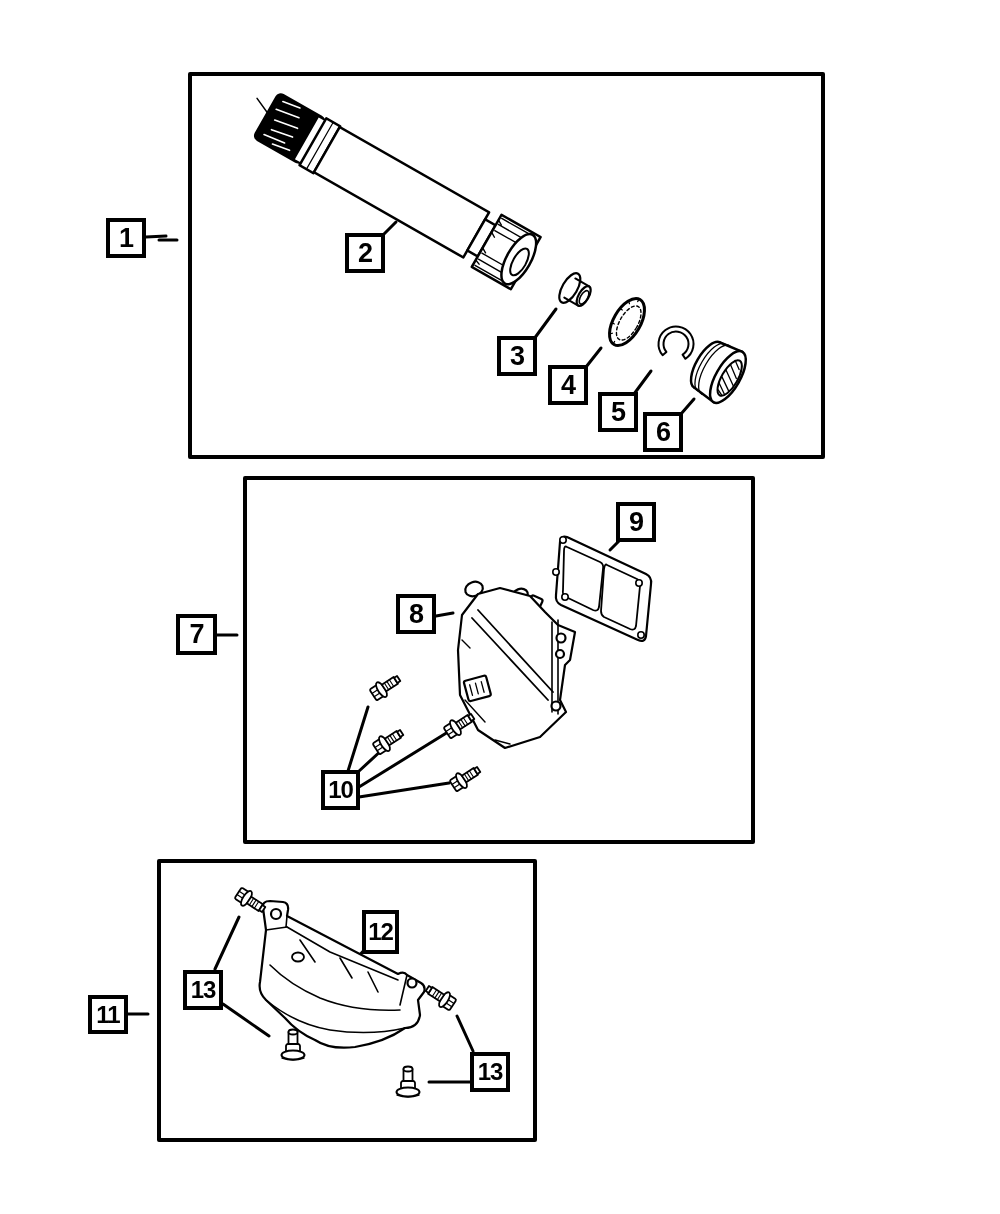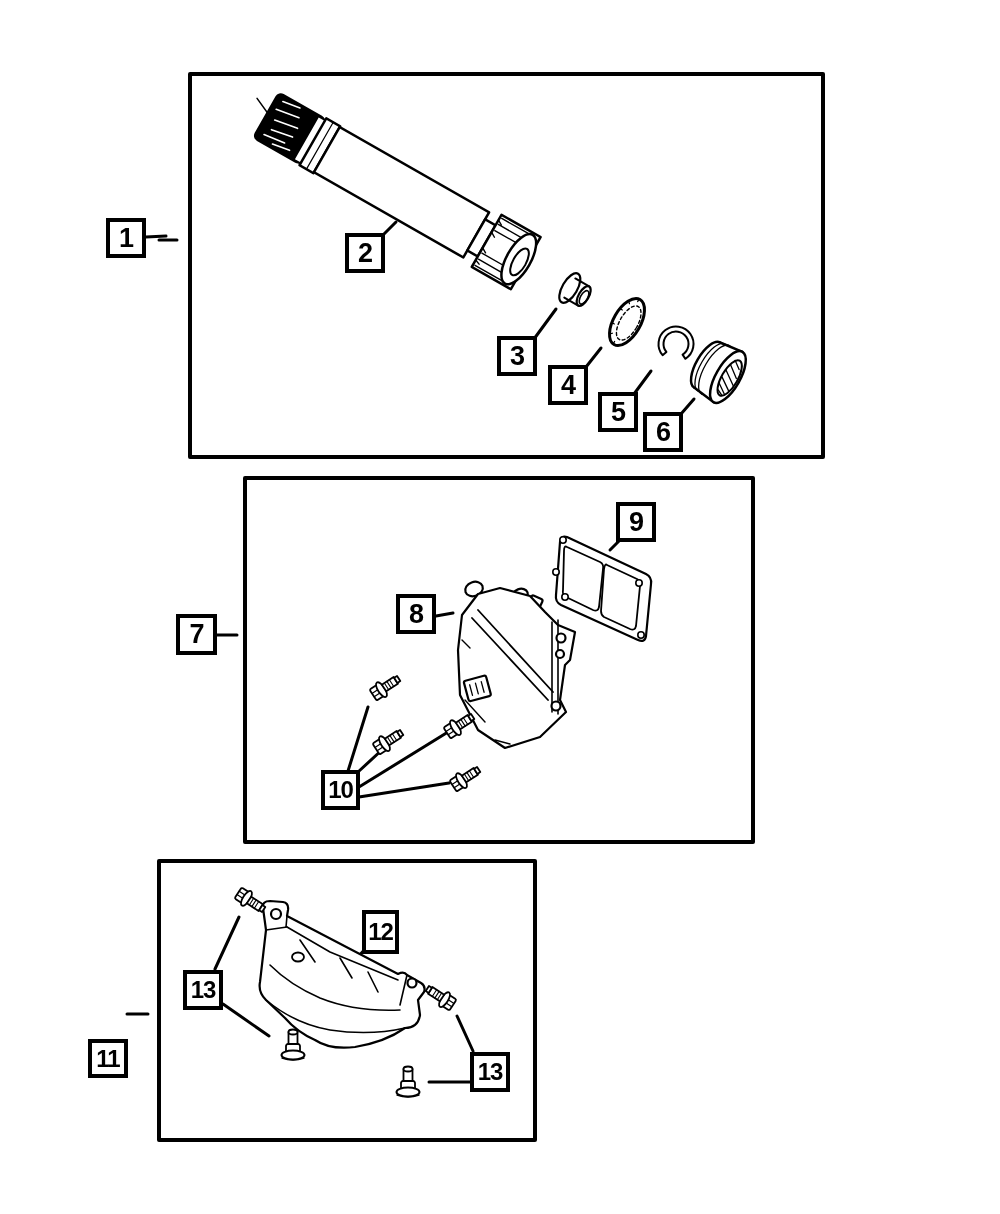--- a/index.html
+++ b/index.html
@@ -218,17 +218,17 @@
   <div class="callout" style="left:106px; top:218px;">1</div>
   <div class="callout" style="left:345px; top:233px;">2</div>
   <div class="callout" style="left:497px; top:336px;">3</div>
   <div class="callout" style="left:548px; top:365px;">4</div>
   <div class="callout" style="left:598px; top:392px;">5</div>
   <div class="callout" style="left:643px; top:412px;">6</div>
   <div class="callout" style="left:176px; top:614px; width:41px; height:41px;">7</div>
   <div class="callout" style="left:396px; top:594px;">8</div>
   <div class="callout" style="left:616px; top:502px;">9</div>
   <div class="callout two" style="left:321px; top:770px; width:39px;text-align:right;">10</div>
-  <div class="callout two" style="left:88px;  top:995px; height:39px;margin-top:44px;">11</div>
+  <div class="callout two" style="left:88px;  top:995px; height:39px;">11</div>
   <div class="callout two" style="left:362px; top:910px; width:37px; height:44px;">12</div>
   <div class="callout two" style="left:183px; top:970px;">13</div>
   <div class="callout two" style="left:470px; top:1052px;">13</div>
 </div>
 
 </body></html>

